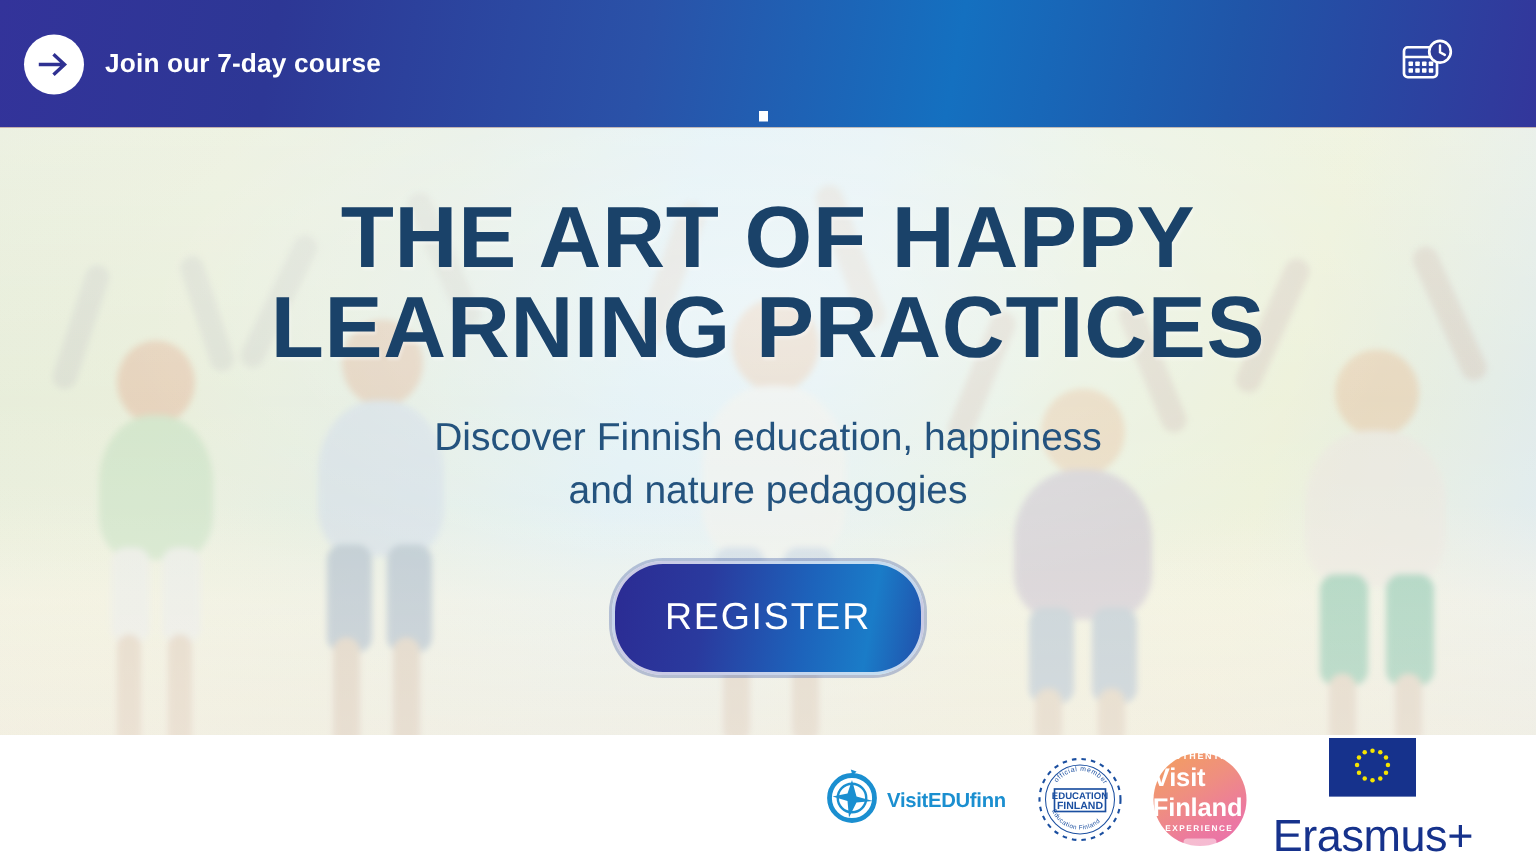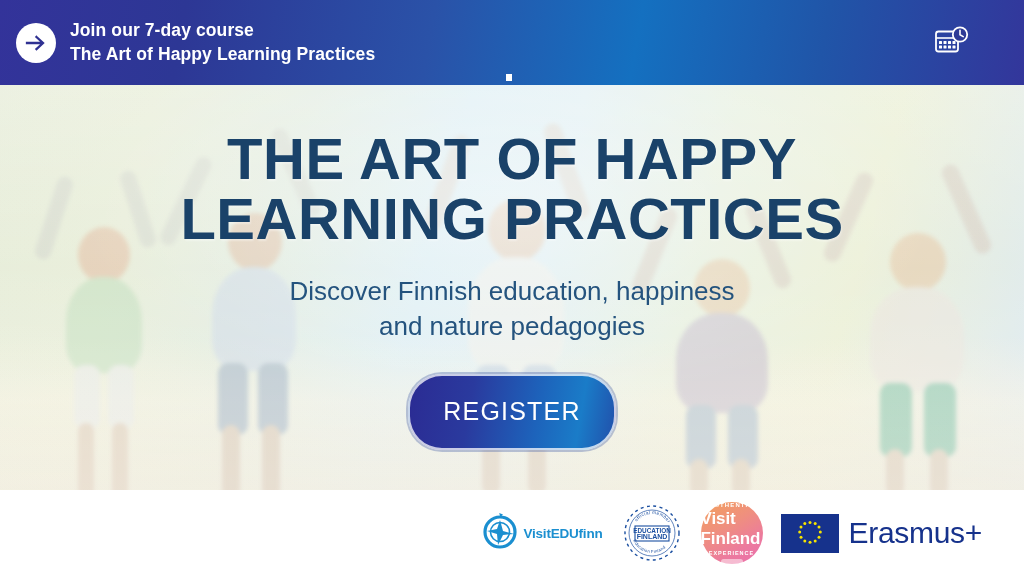--- a/index.html
+++ b/index.html
@@ -226,21 +226,21 @@
     font-size: 5.5px; letter-spacing: 1px; font-weight: bold;
   }
   .logo-visitfinland .vf-mark {
     margin-top: 2px;
     width: 22px; height: 7px;
     border-radius: 4px;
     background: rgba(255,255,255,0.5);
   }
 
   
-  .logo-erasmus { gap: 10px; }
+  .logo-erasmus { gap: 10px; flex-direction: column; }
   .eu-flag { width: 58px; height: 39px; background: #16328c; position: relative; }
   .erasmus-word {
     color: #16328c;
     font-size: 30px;
     letter-spacing: -0.3px;
   }
 </style>
 </head>
 <body>
 
@@ -249,21 +249,20 @@
   <div class="topbar">
 
     <div class="topbar-left">
       <span class="arrow-circle">
         <svg width="28" height="28" viewBox="0 0 28 28">
           <path d="M5 14 H20 M14.5 8 L21 14 L14.5 20" fill="none" stroke="#2f3192" stroke-width="2.3" stroke-linecap="square"></path>
         </svg>
       </span>
       <div class="topbar-text">
         <div>Join our 7-day course</div>
-        <div>The Art of Happy Learning Practices</div>
       </div>
     </div>
 
     <div class="topbar-right">
       <span class="cal-icon">
         <svg width="38" height="38" viewBox="0 0 38 38">
           <rect x="3" y="7.5" width="22" height="20" rx="2.5" fill="none" stroke="#ffffff" stroke-width="1.8"></rect>
           <line x1="3" y1="14" x2="25" y2="14" stroke="#ffffff" stroke-width="1.6"></line>
           <g fill="#ffffff">
             <rect x="6" y="17" width="3" height="3" rx="0.5"></rect>

